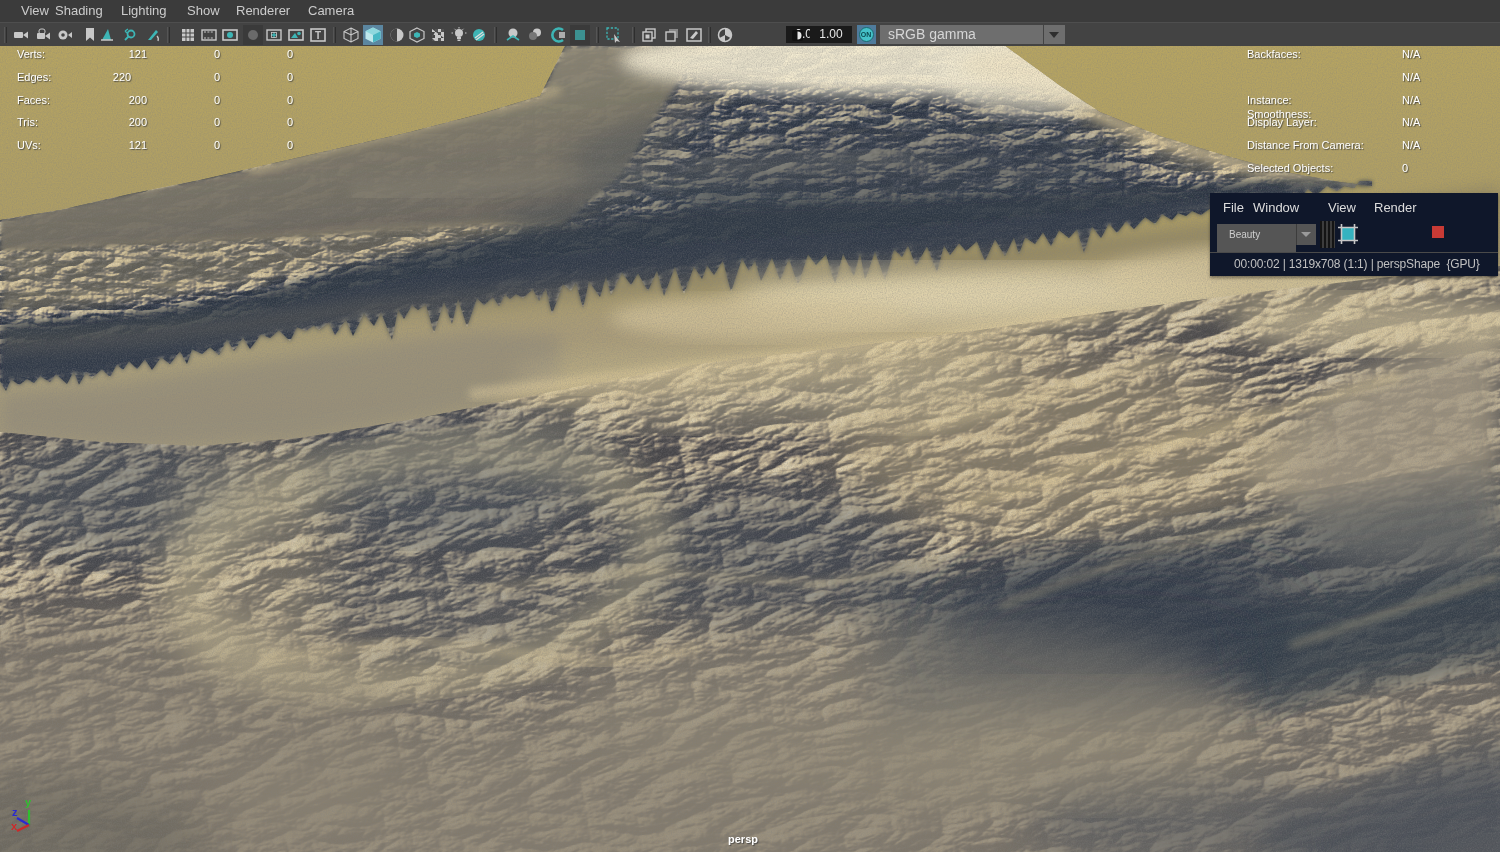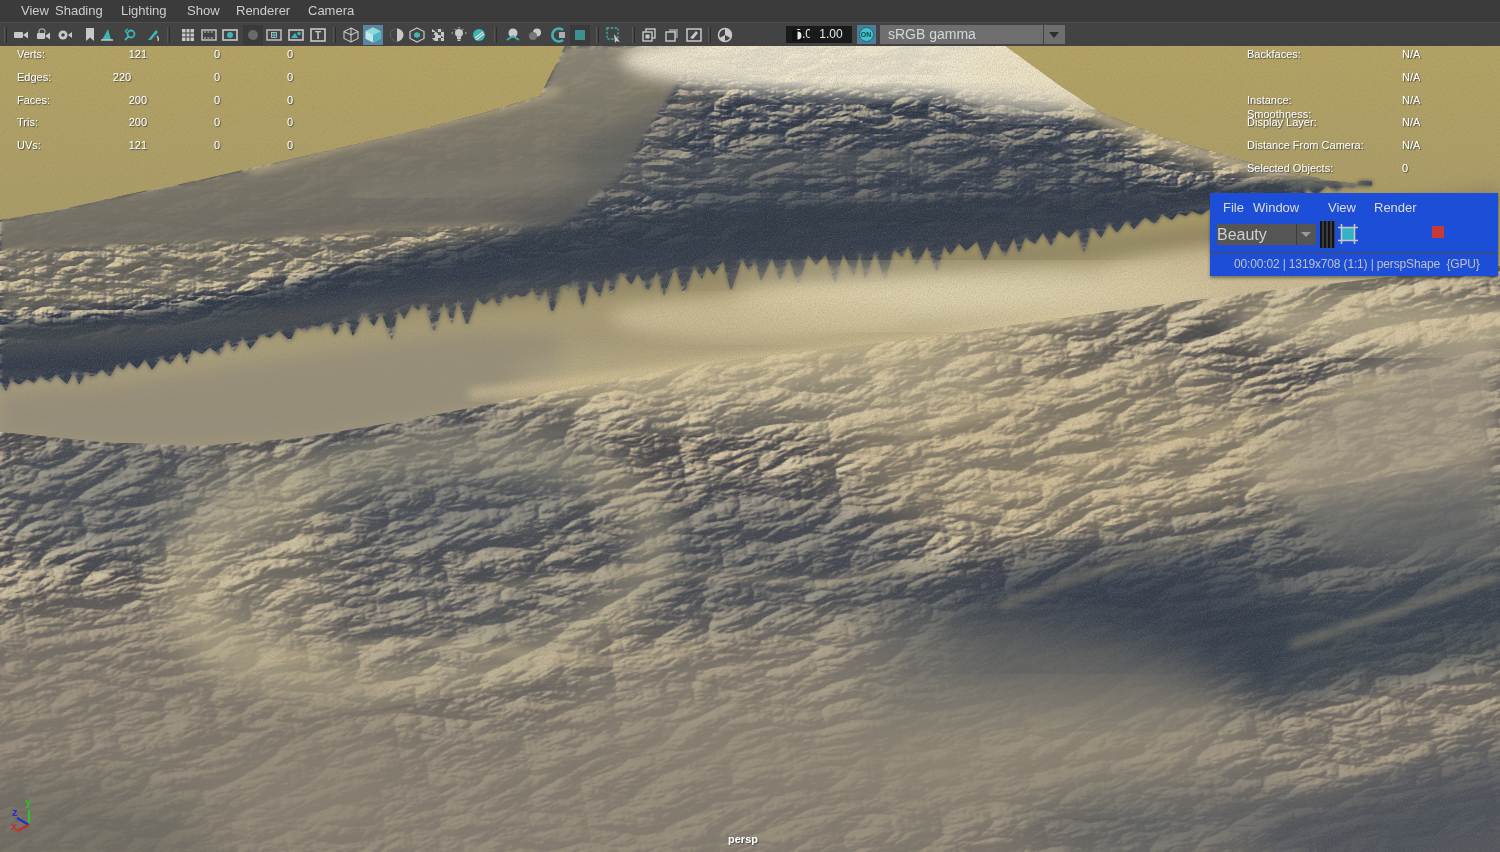--- a/index.html
+++ b/index.html
@@ -4,21 +4,21 @@
 html,body { width:1500px; height:852px; overflow:hidden; font-family:"Liberation Sans",sans-serif; background:#000; }
 #menubar { position:absolute; left:0; top:0; width:1500px; height:22px; background:#3b3b3b; color:#cccccc; font-size:13px; z-index:5; }
 #menubar span { position:absolute; top:3px; }
 #toolbar { position:absolute; left:0; top:22px; width:1500px; height:24px; background:#434343; z-index:5; border-top:1px solid #4e4e4e; }
 #viewport { position:absolute; left:0; top:46px; width:1500px; height:806px; background:#b6a461; overflow:hidden; }
 .hud { position:absolute; color:#ffffff; font-size:11px; font-weight:normal; text-shadow:1px 1px 1px rgba(60,60,60,0.8); z-index:3; }
 #persp { position:absolute; left:-7px; top:787px; width:1500px; text-align:center; color:#fff; font-size:11px; font-weight:bold; text-shadow:1px 1px 1px rgba(60,60,60,0.8); z-index:3; }
 #arnold { position:absolute; left:1210px; top:147px; width:288px; z-index:4; }
 #awtitle { position:relative; width:288px; height:34px; background:#f8f8f8; }
 #awname { position:absolute; left:34px; top:9px; color:#8a8a8a; font-size:13px; }
-#awbody { position:relative; width:288px; height:83px; background:#1d4ed8; color:#dddddd; font-size:13px; box-shadow:0 2px 3px rgba(0,0,0,0.4); }
+#awbody { position:relative; width:288px; height:83px; background:#0f172a; color:#dddddd; font-size:13px; box-shadow:0 2px 3px rgba(0,0,0,0.4); }
 #gizmo { position:absolute; left:8px; top:748px; z-index:3; }
 </style></head>
 <body>
 <div id="menubar">
  <span style="left:21px">View</span>
  <span style="left:55px">Shading</span>
  <span style="left:121px">Lighting</span>
  <span style="left:187px">Show</span>
  <span style="left:236px">Renderer</span>
  <span style="left:308px">Camera</span>
@@ -399,21 +399,21 @@
 <div class="hud" style="left:1402px;top:93px;">N/A</div>
 <div class="hud" style="left:1247px;top:116px;">Selected Objects:</div>
 <div class="hud" style="left:1402px;top:116px;">0</div>
 
 <div id="arnold">
  <div id="awbody">
   <span style="position:absolute;left:13px;top:7px;">File</span>
   <span style="position:absolute;left:43px;top:7px;">Window</span>
   <span style="position:absolute;left:118px;top:7px;">View</span>
   <span style="position:absolute;left:164px;top:7px;">Render</span>
-  <div style="position:absolute;left:7px;top:31px;width:79px;height:21px;background:#555555;color:#cfcfcf;font-size:16px;line-height:21px;padding-left:0;">Beauty</div>
+  <div style="position:absolute;left:7px;top:31px;width:79px;height:29px;background:#555555;color:#cfcfcf;font-size:10px;line-height:21px;padding-left:12px;">Beauty</div>
   <div style="position:absolute;left:86px;top:31px;width:20px;height:21px;background:#555555;border-left:1px solid #3c3c3c;">
           <div style="position:absolute;left:4px;top:8px;width:0;height:0;border-left:5.5px solid transparent;border-right:5.5px solid transparent;border-top:5.5px solid #9a9a9a;"></div>
         </div>
   <div style="position:absolute;left:110px;top:28px;width:15px;height:27px;background:repeating-linear-gradient(90deg,#141414 0 2px,#3c3c3c 2px 4px);"></div>
   <svg width="22" height="22" viewBox="0 0 22 22" style="position:absolute;left:127px;top:30px;">
     <rect x="4" y="4" width="14" height="14" fill="#35b3c0"></rect>
     <path d="M1 4.5 H21 M1 17.5 H21 M4.5 1 V21 M17.5 1 V21" stroke="#c8c8c8" stroke-width="1.6"></path>
   </svg>
   <div style="position:absolute;left:222px;top:33px;width:12px;height:12px;background:#c83a35;"></div>
   <div style="position:absolute;left:0;top:59px;width:288px;border-top:1px solid #4a4a4a;"></div>

